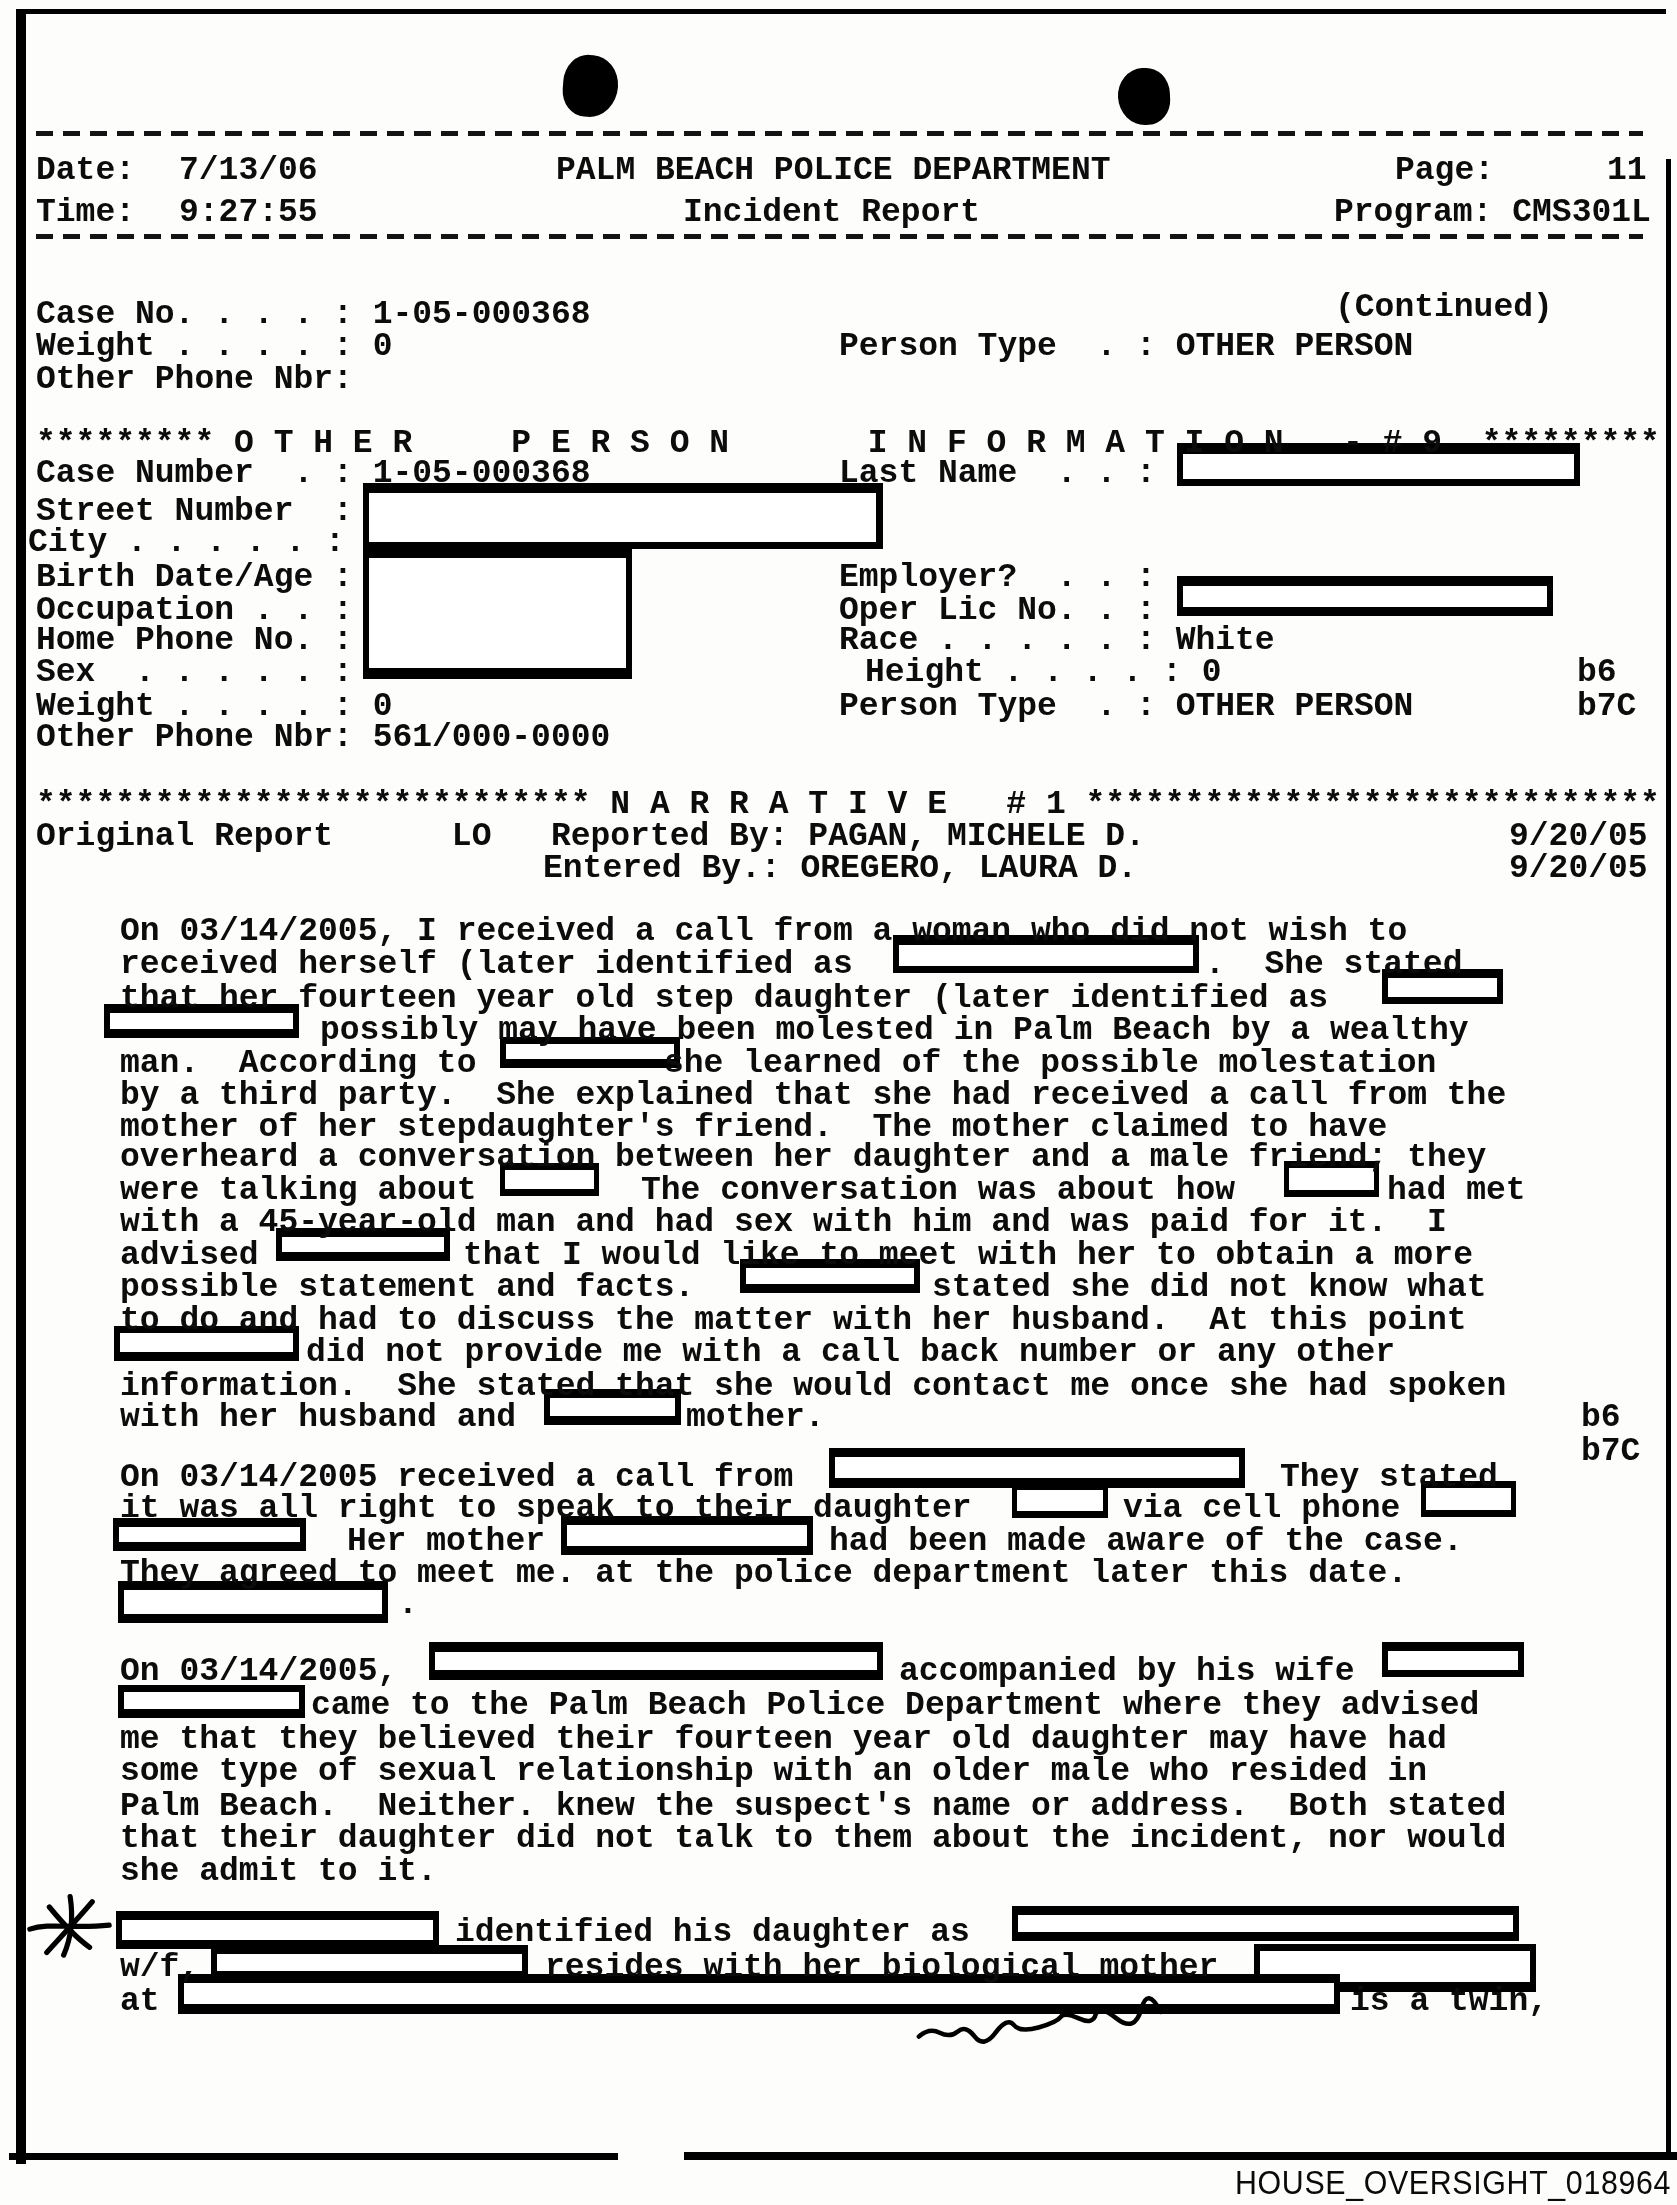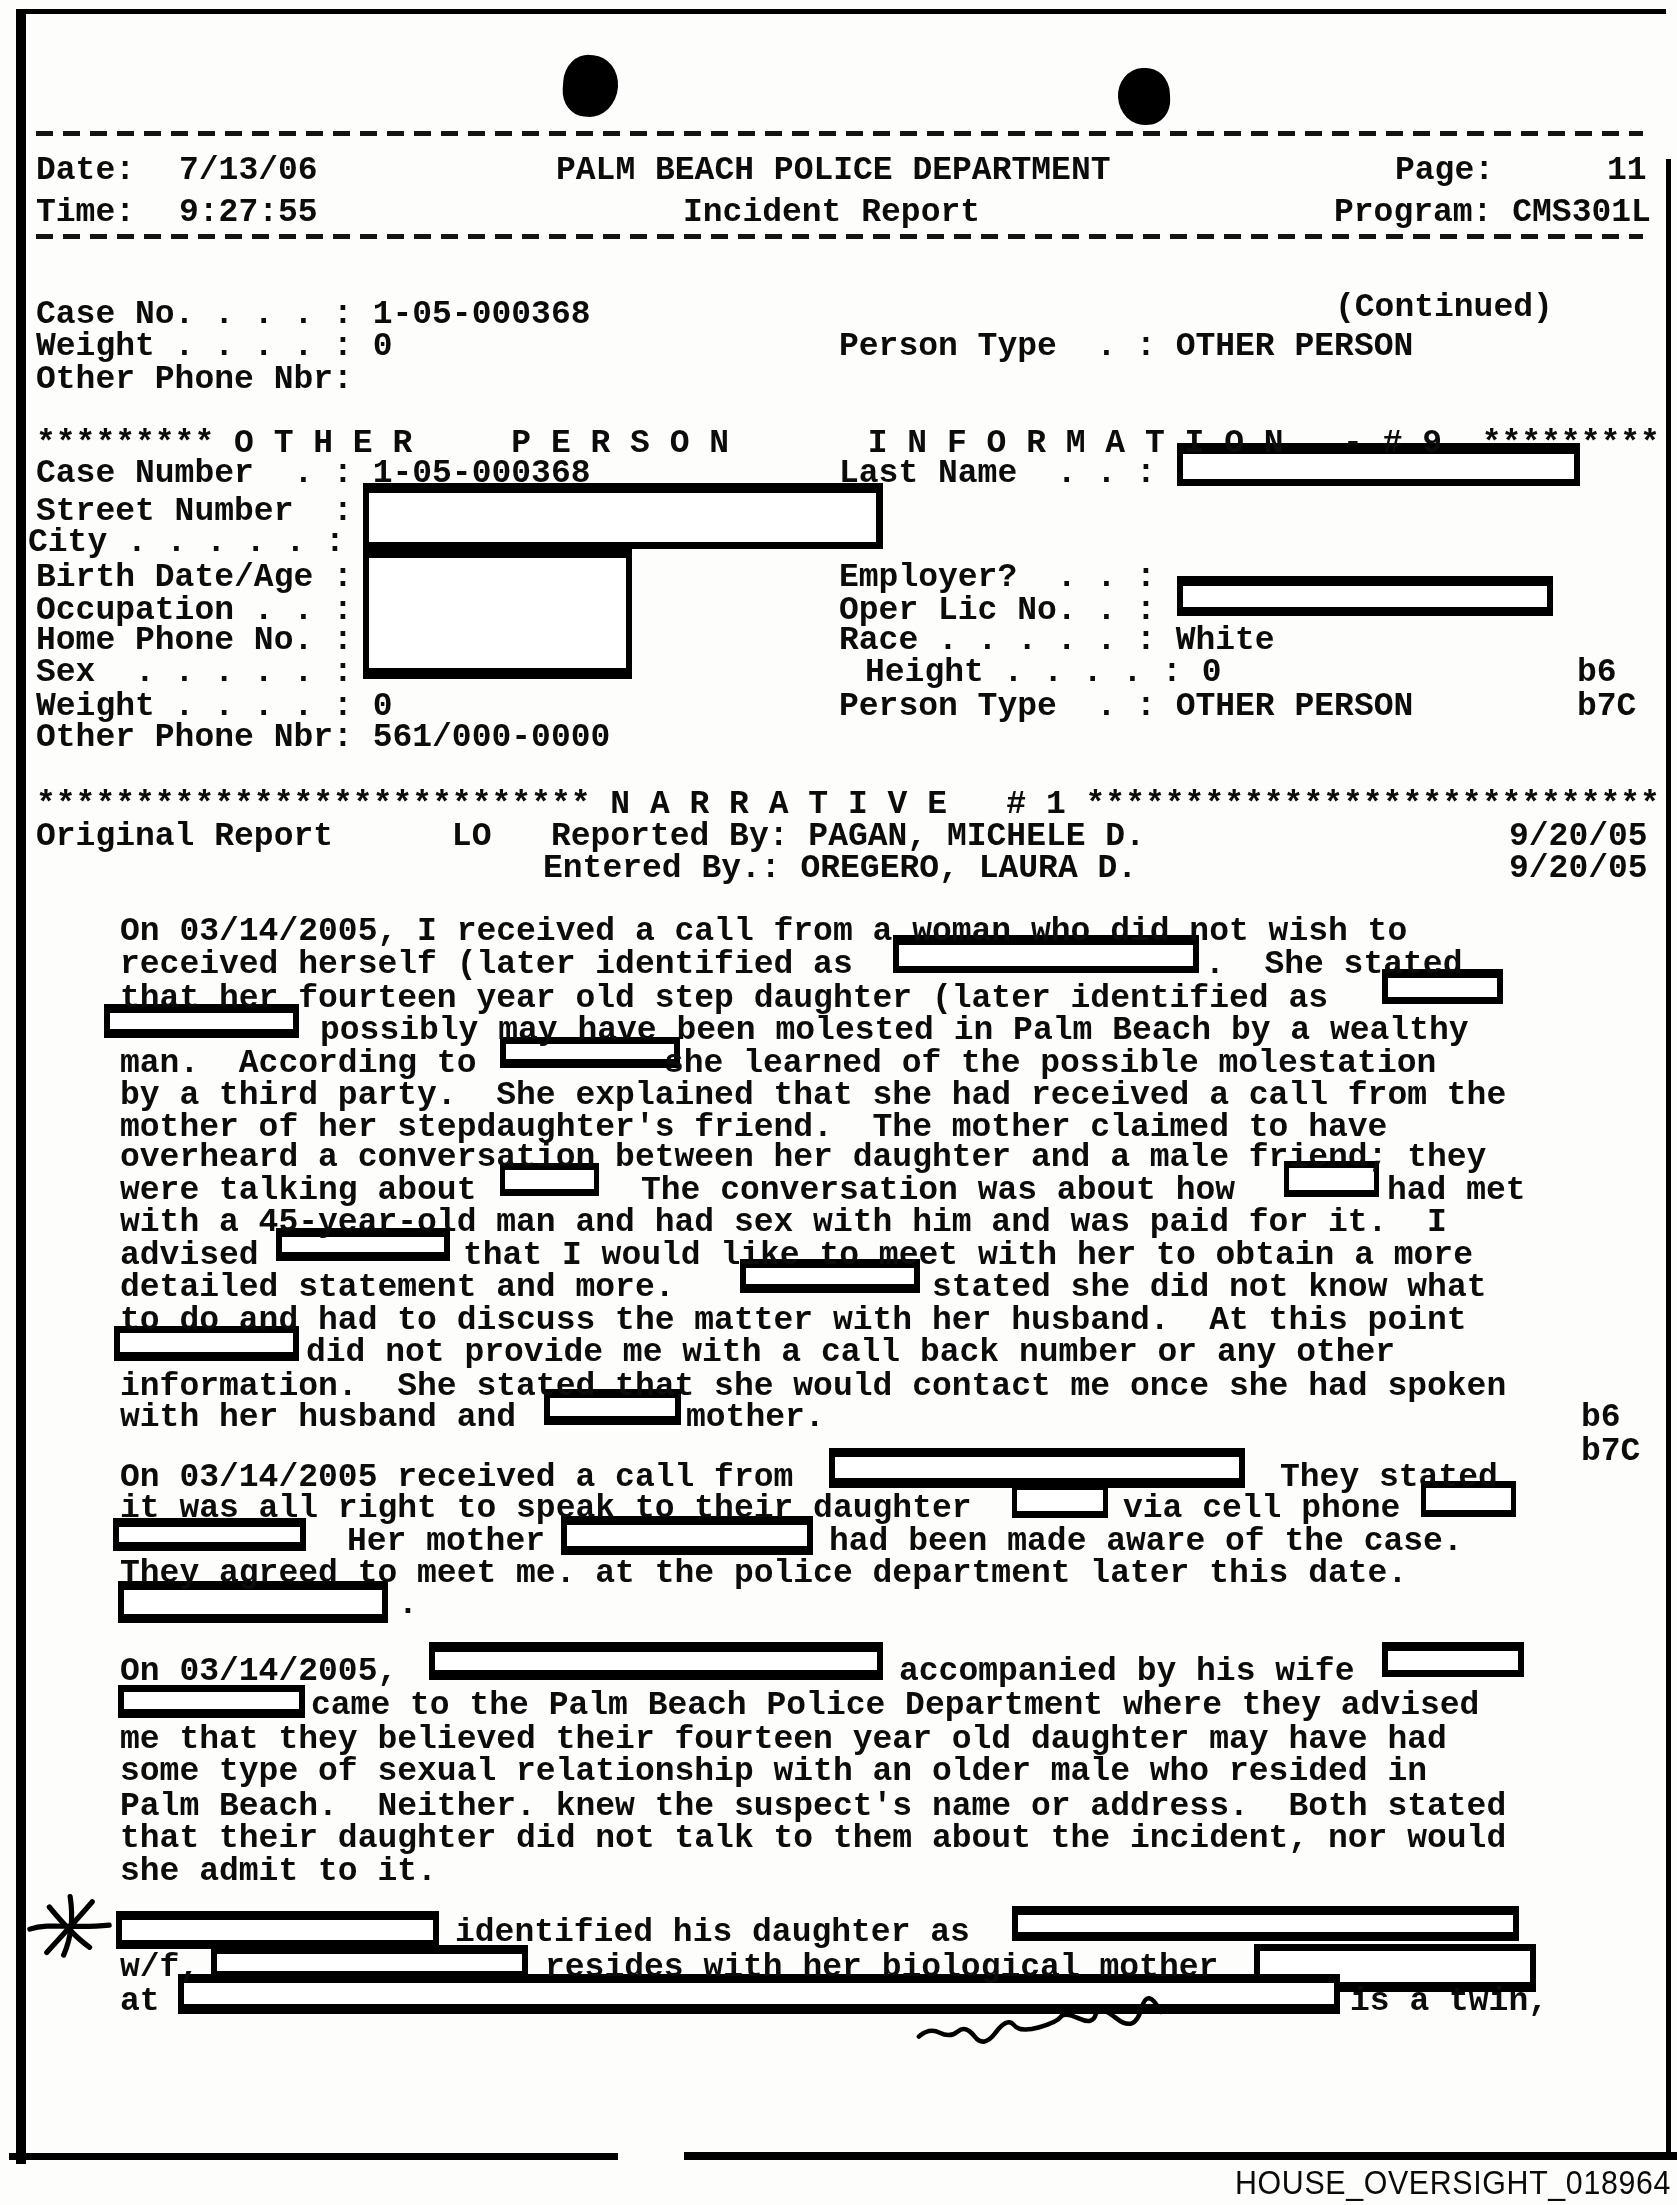--- a/index.html
+++ b/index.html
@@ -104,21 +104,21 @@
       <span class="run" style="left: 120px; top: 1141px;">overheard a conversation between her daughter and a male friend; they</span>
       <span class="run" style="left: 120px; top: 1174px;">were talking about</span>
       <div class="redaction" style="left: 500px; top: 1163px; width: 99px; height: 33px; border-width: 7.8px 5.9px;"></div>
       <span class="run" style="left: 641px; top: 1174px;">The conversation was about how</span>
       <div class="redaction" style="left: 1284px; top: 1161px; width: 95px; height: 36px; border-width: 7.8px 5.9px;"></div>
       <span class="run" style="left: 1387px; top: 1174px;">had met</span>
       <span class="run" style="left: 120px; top: 1206px;">with a 45-year-old man and had sex with him and was paid for it.  I</span>
       <span class="run" style="left: 120px; top: 1239px;">advised</span>
       <div class="redaction" style="left: 276px; top: 1228px; width: 174px; height: 33px; border-width: 9px 6.5px;"></div>
       <span class="run" style="left: 463px; top: 1239px;">that I would like to meet with her to obtain a more</span>
-      <span class="run" style="left: 120px; top: 1271px;">detailed statement and more.</span>
+      <span class="run" style="left: 120px; top: 1271px;">possible statement and facts.</span>
       <div class="redaction" style="left: 740px; top: 1259px; width: 180px; height: 34px; border-width: 9px 6.5px;"></div>
       <span class="run" style="left: 932px; top: 1271px;">stated she did not know what</span>
       <span class="run" style="left: 120px; top: 1304px;">to do and had to discuss the matter with her husband.  At this point</span>
       <div class="redaction" style="left: 114px; top: 1326px; width: 185px; height: 35px; border-width: 7.8px 6.5px 9px;"></div>
       <span class="run" style="left: 306px; top: 1336px;">did not provide me with a call back number or any other</span>
       <span class="run" style="left: 120px; top: 1370px;">information.  She stated that she would contact me once she had spoken</span>
       <span class="run" style="left: 120px; top: 1401px; text-align: center;">with her husband and</span>
       <div class="redaction" style="left: 544px; top: 1389px; width: 137px; height: 36px; border-width: 9px 6.5px;"></div>
       <span class="run" style="left: 686px; top: 1401px;">mother.</span>
       <span class="run" style="left: 1581px; top: 1401px;">b6</span>

